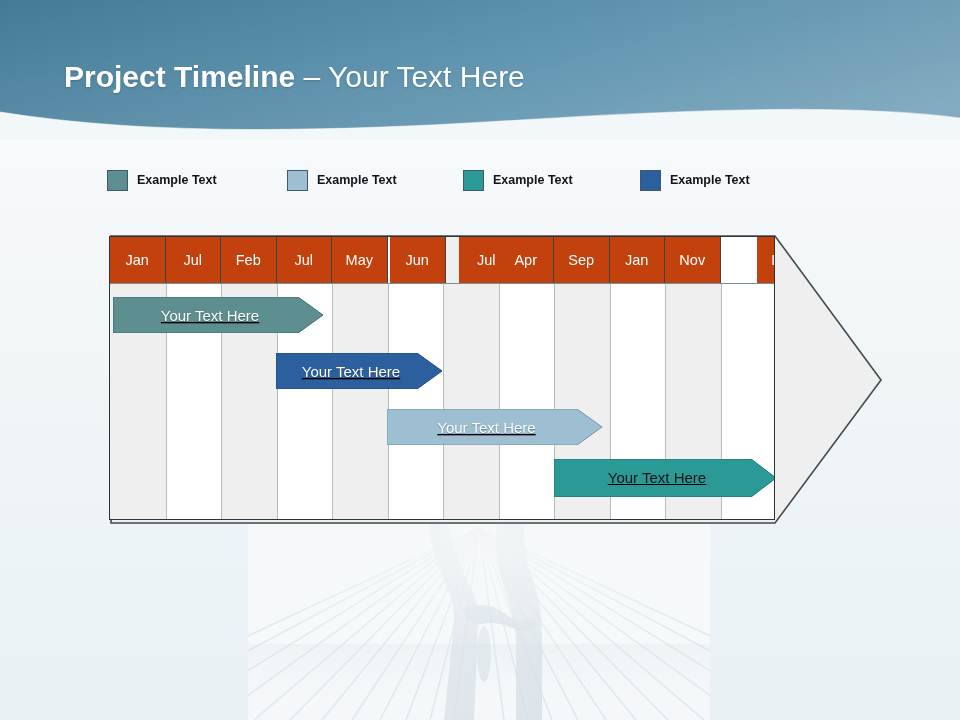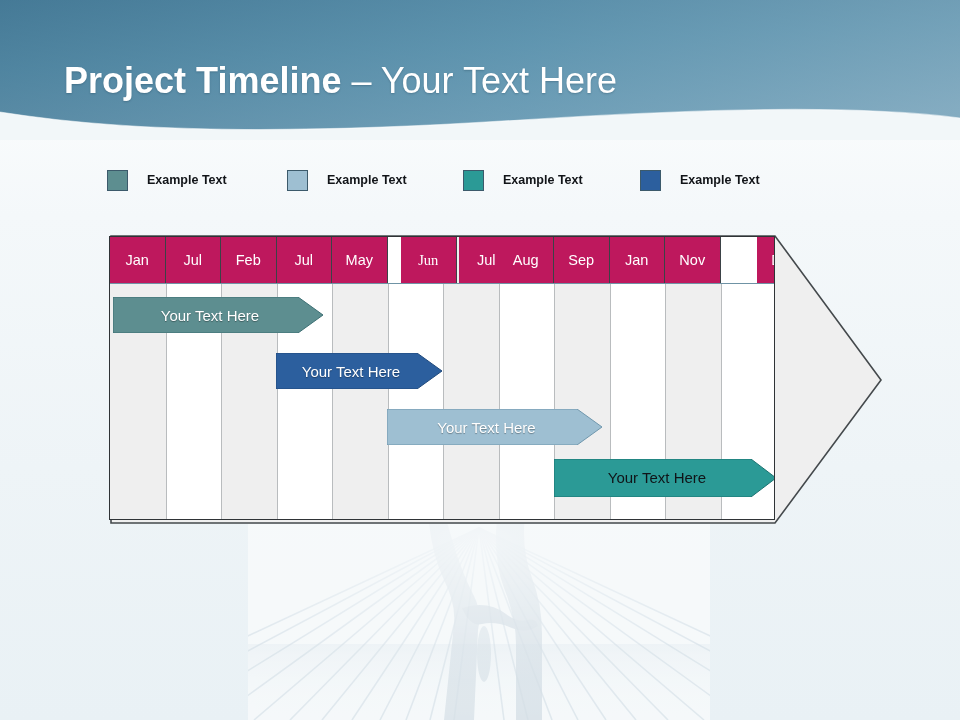--- a/index.html
+++ b/index.html
@@ -43,21 +43,21 @@
     left: 0; top: 0;
     width: 960px;
     height: 140px;
     overflow: hidden;
   }
   .header-band svg { display: block; }
   .header-title {
     position: absolute;
     left: 64px;
     top: 60px;
-    font-size: 36px;
+    font-size: 30px;
     color: #ffffff;
     letter-spacing: 0px;
     white-space: nowrap;
     text-shadow: 0 1px 2px rgba(20,50,70,0.28);
   }
   .header-title .t-bold { font-weight: bold; }
   .header-title .t-light { font-weight: normal; }
 
   
   .legend {
@@ -74,21 +74,21 @@
     height: 24px;
   }
   .legend-swatch {
     width: 21px;
     height: 21px;
     border: 1px solid #3c5a6b;
     box-sizing: border-box;
     flex: 0 0 auto;
   }
   .legend-label {
-    margin-left: 19px;
+    margin-left: 9px;
     font-size: 12.5px;
     font-weight: bold;
     color: #111418;
     white-space: nowrap;
   }
 
   
   .chart {
     position: absolute;
     left: 109px;
@@ -139,21 +139,21 @@
     left: 0;
     top: 0;
     height: 46px;
     width: 666px;
     z-index: 3;
   }
   .month-cell {
     position: absolute;
     top: 0;
     height: 46px;
-    background: #be185d;
+    background: #c2410c;
     box-sizing: border-box;
     border-right: 1px solid #3b4246;
     display: flex;
     align-items: center;
     justify-content: center;
     color: #ffffff;
     font-size: 14.5px;
   }
   .month-cell:last-child { border-right: none; }
   .month-underline {
@@ -166,20 +166,21 @@
     z-index: 3;
   }
 
   
   .bars { position: absolute; left:0; top:0; width:666px; height:284px; z-index: 4; }
   .bar {
     position: absolute;
     height: 36px;
     display: flex;
     align-items: center;
+    text-decoration: underline;
   }
   .bar svg { position:absolute; left:0; top:0; }
   .bar-label {
     position: relative;
     z-index: 2;
     width: 100%;
     text-align: center;
     padding-right: 16px;
     box-sizing: border-box;
     font-size: 15px;
@@ -313,23 +314,23 @@
       <div class="col plain" style="left:499.5px;width:55.5px;"></div>
       <div class="col shade" style="left:555px;width:55.5px;"></div>
       <div class="col plain" style="left:610.5px;width:55.5px;"></div>
 
       <div class="month-head">
         <div class="month-cell" style="left:0px;width:55.5px;">Jan</div>
         <div class="month-cell" style="left:55.5px;width:55.5px;">Jul</div>
         <div class="month-cell" style="left:111px;width:55.5px;">Feb</div>
         <div class="month-cell" style="left:166.5px;width:55.5px;">Jul</div>
         <div class="month-cell" style="left:222px;width:55.5px;">May</div>
-        <div class="month-cell" style="left:291px;width:55.5px;font-family:Liberation Serif, serif;">Jun</div>
+        <div class="month-cell" style="left:280px;width:55.5px;">Jun</div>
         <div class="month-cell" style="left:349px;width:55.5px;">Jul</div>
-        <div class="month-cell" style="left:388.5px;width:55.5px;">Aug</div>
+        <div class="month-cell" style="left:388.5px;width:55.5px;">Apr</div>
         <div class="month-cell" style="left:444px;width:55.5px;">Sep</div>
         <div class="month-cell" style="left:499.5px;width:55.5px;">Jan</div>
         <div class="month-cell" style="left:555px;width:55.5px;">Nov</div>
         <div class="month-cell" style="left:610.5px;width:55.5px;margin-left:36px;">Dec</div>
       </div>
       <div class="month-underline"></div>
 
       <div class="col-divider" style="left:55.5px;top:46px;"></div>
       <div class="col-divider" style="left:111px;top:46px;"></div>
       <div class="col-divider" style="left:166.5px;top:46px;"></div>

